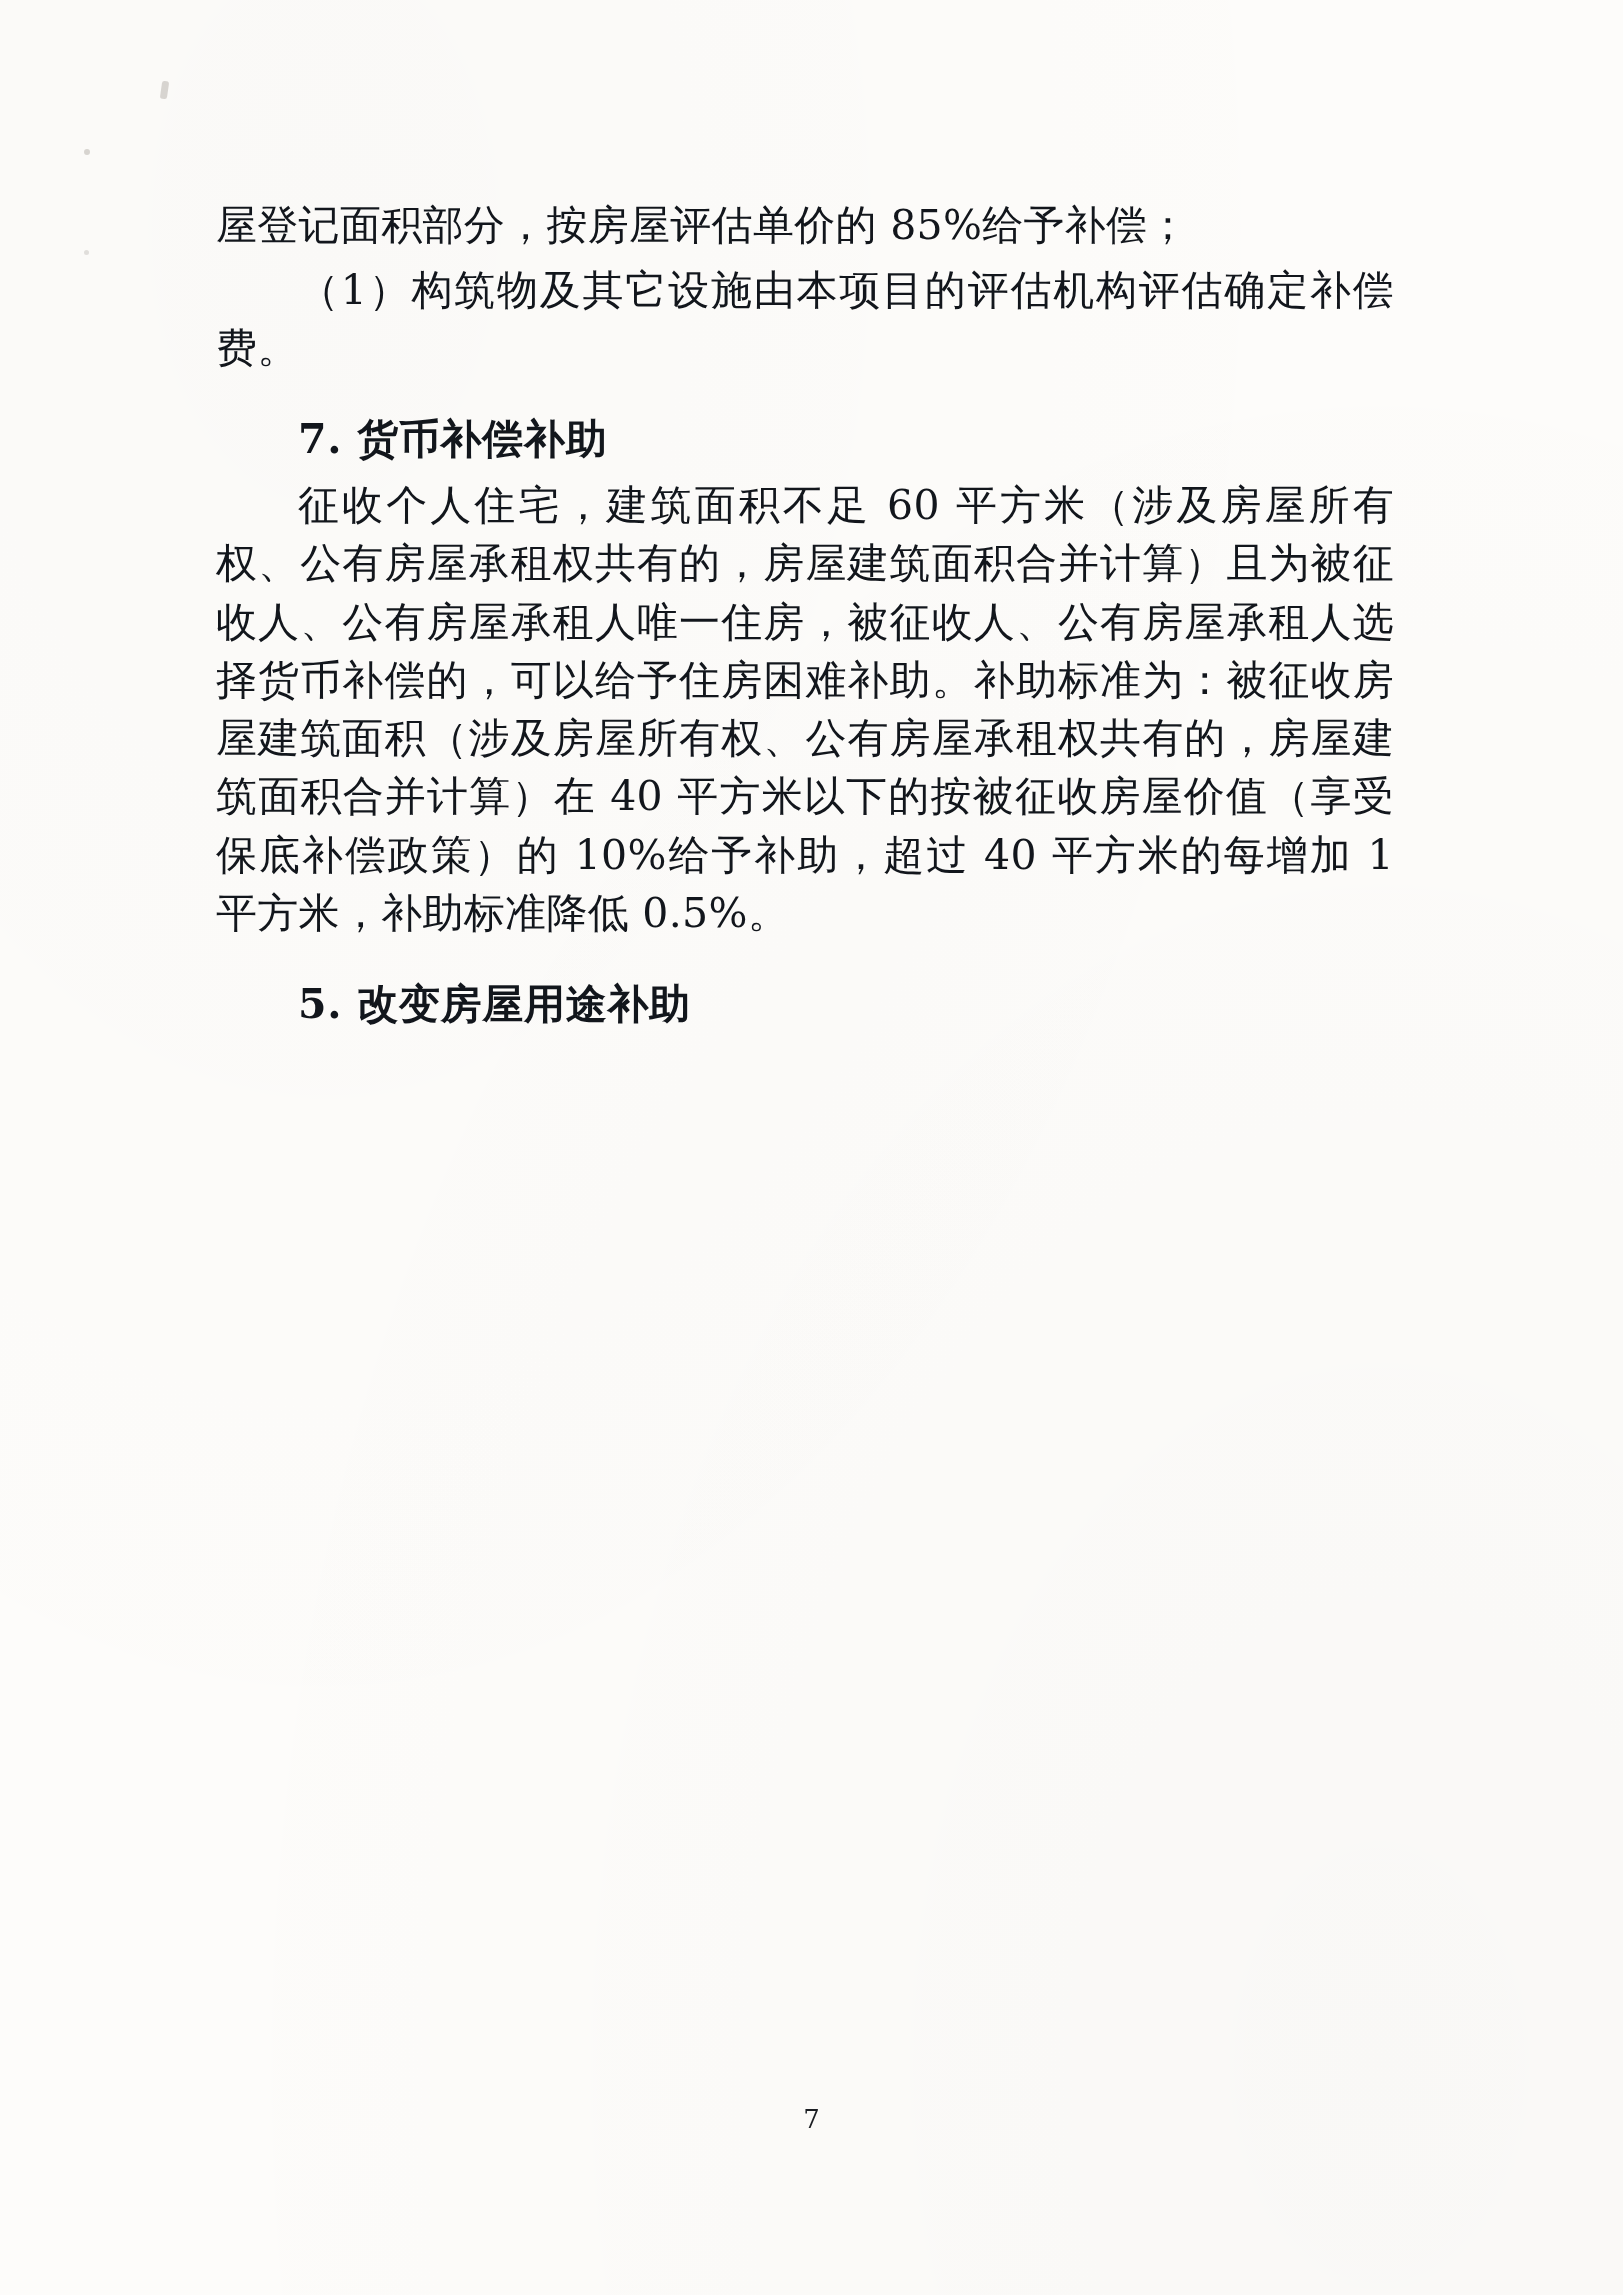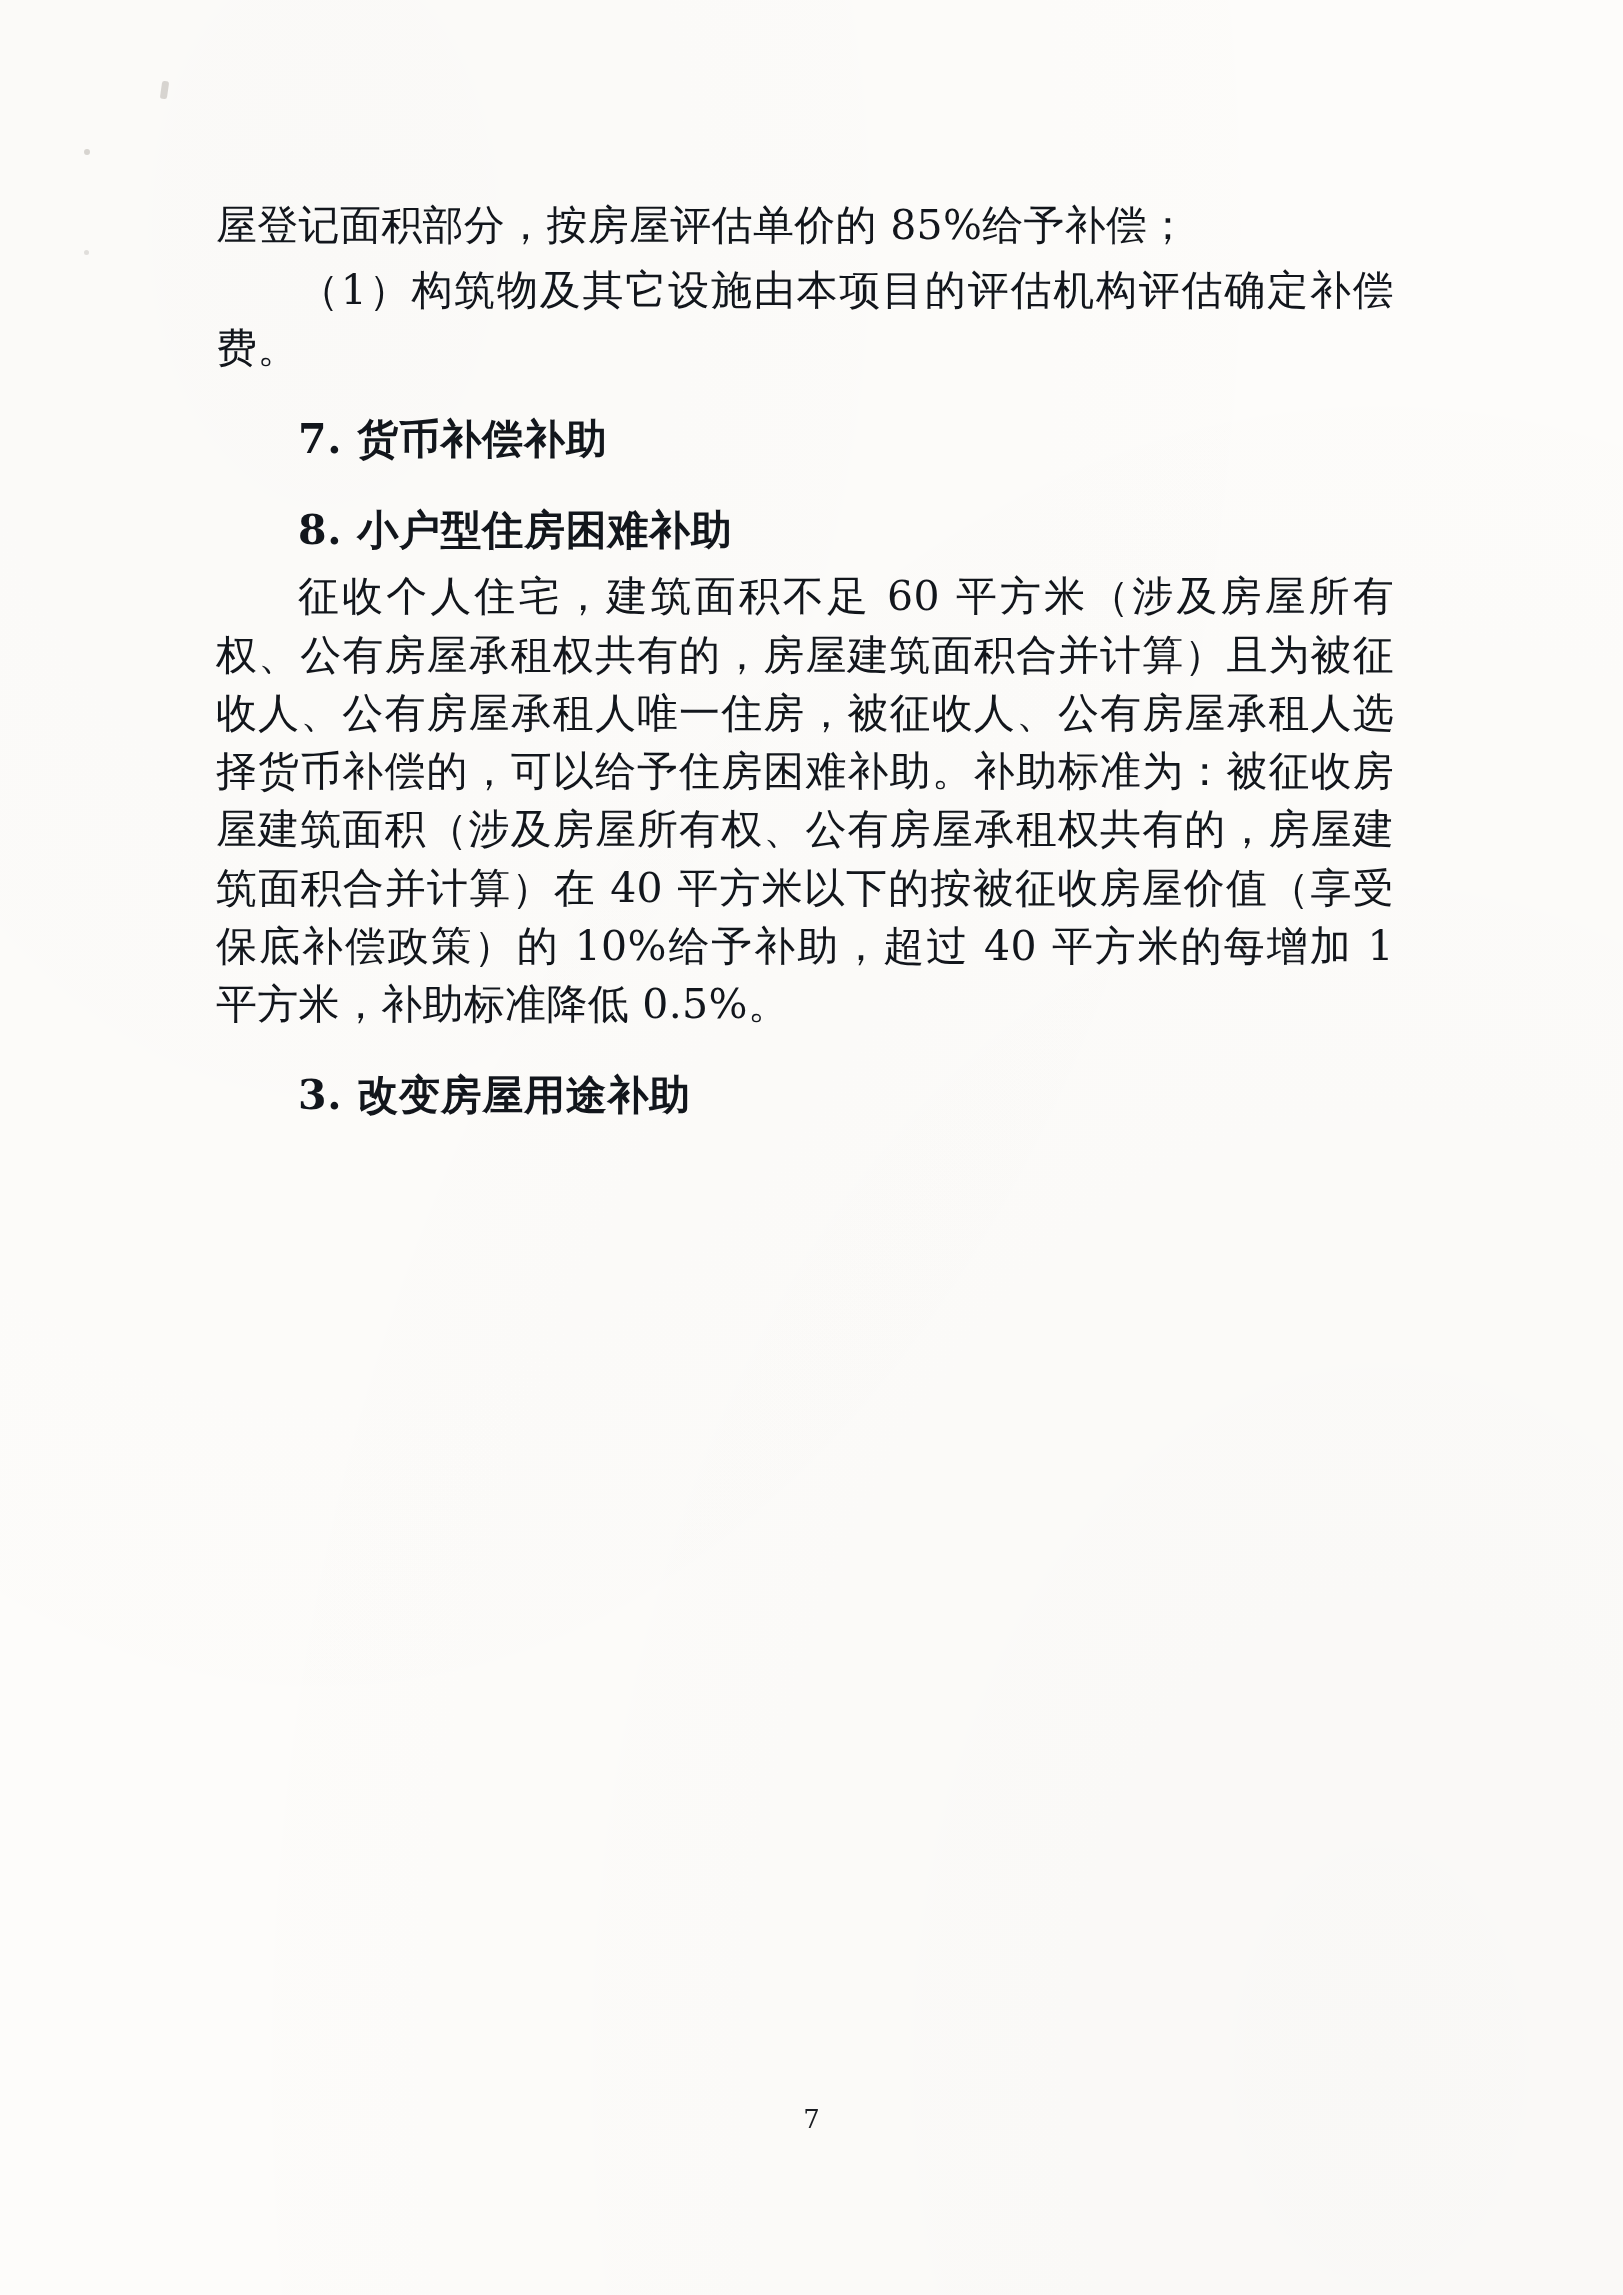--- a/index.html
+++ b/index.html
@@ -97,27 +97,26 @@
       <p class="body cont">屋登记面积部分，按房屋评估单价的 85%给予补偿；</p>
     </div>
 
     <div class="para-block">
       <p class="body">（1）构筑物及其它设施由本项目的评估机构评估确定补偿费。</p>
     </div>
 
     <h2 class="heading">7. 货币补偿补助</h2>
 
 
-    <h2 class="heading">8. 小户型住房困难补助</h2>
 
     <div class="para-block">
       <p class="body">征收个人住宅，建筑面积不足 60 平方米（涉及房屋所有权、公有房屋承租权共有的，房屋建筑面积合并计算）且为被征收人、公有房屋承租人唯一住房，被征收人、公有房屋承租人选择货币补偿的，可以给予住房困难补助。补助标准为：被征收房屋建筑面积（涉及房屋所有权、公有房屋承租权共有的，房屋建筑面积合并计算）在 40 平方米以下的按被征收房屋价值（享受保底补偿政策）的 10%给予补助，超过 40 平方米的每增加 1 平方米，补助标准降低 0.5%。</p>
     </div>
 
-    <h2 class="heading">3. 改变房屋用途补助</h2>
+    <h2 class="heading">5. 改变房屋用途补助</h2>
 
 
   </div>
 
   <div class="page-number">7</div>
 
 </div>
 
 
 </body></html>

